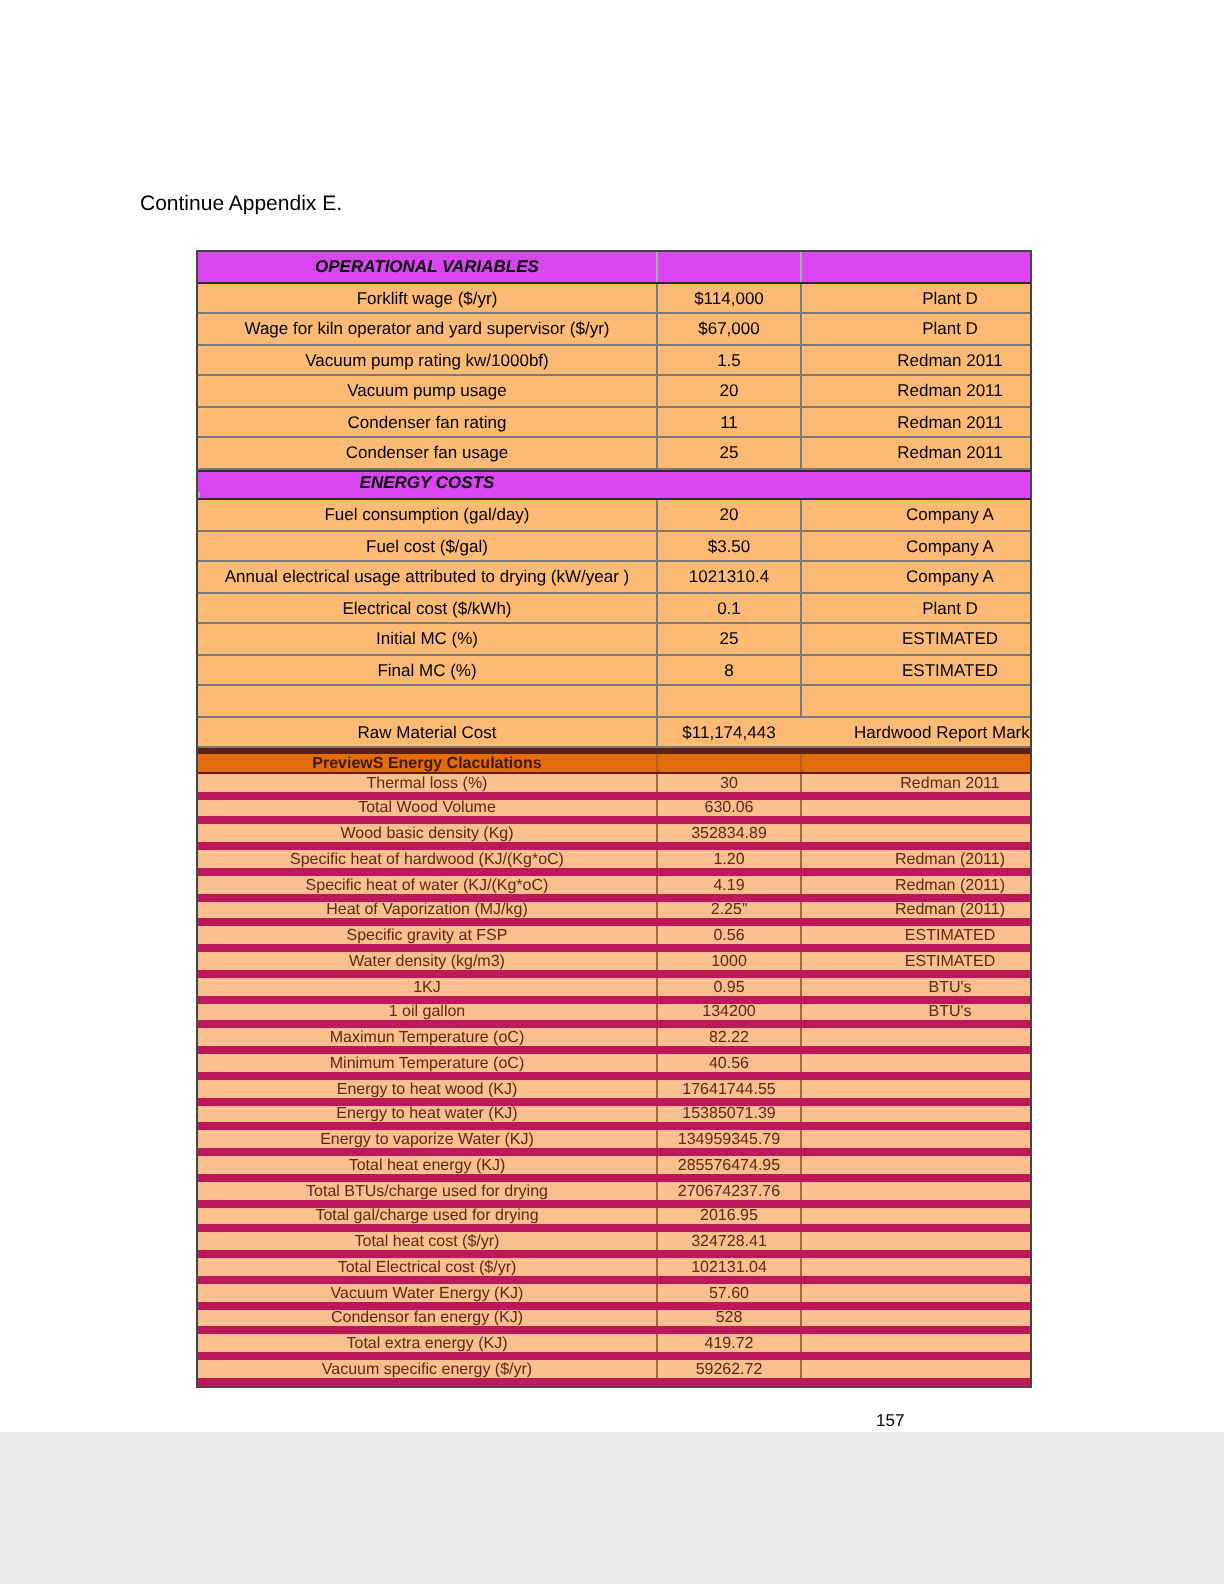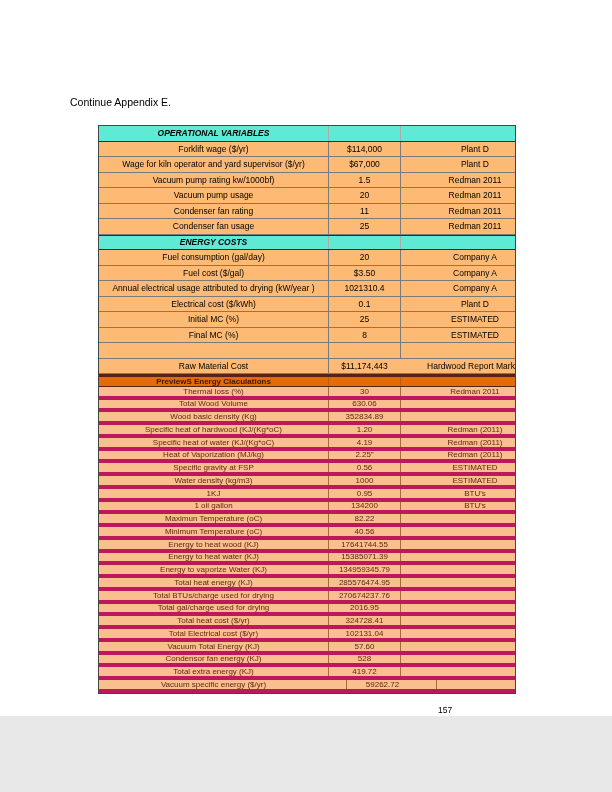--- a/index.html
+++ b/index.html
@@ -20,29 +20,29 @@
     position:absolute;left:98px;top:125px;width:418px;
     border:1.4px solid #454545;
     box-sizing:border-box;
     background:#fff;
   }
   .row{
     display:flex;box-sizing:border-box;align-items:stretch;
     border-bottom:1px solid #7a7a7a;
     background:#fdba74;
   }
-  .row:last-child{border-bottom:none;gap:18px;}
+  .row:last-child{border-bottom:none;}
   .row.white,.row.gray{height:15.5px;font-size:8.5px;}
   .row.orange,.row.orange_header{height:12.76px;font-size:8px;}
   .row.gray{
-    background:#5eead4;
+    background:#d946ef;
     font-weight:bold;font-style:italic;
     border-bottom:1.6px solid #2e2e2e;
   }
-  .row.gray:not(:first-child){border-top:1.2px solid #2e2e2e;}
+  .row.gray:not(:first-child){border-top:1.2px solid #2e2e2e;flex-direction:column;}
   .row.orange{
     background:#FABF8F;color:#5E2714;
     border-bottom:4px solid #be185d;
   }
   .row.orange_header{
     background:#E26B0A;color:#401708;
     font-weight:bold;
     border-top:3px solid #5C2016;
     border-bottom:1.4px solid #5C2016;
   }
@@ -251,21 +251,21 @@
         <div class="cell c1">Total heat cost ($/yr)</div>
         <div class="cell c2">324728.41</div>
         <div class="cell c3"></div>
       </div>
       <div class="row orange">
         <div class="cell c1">Total Electrical cost ($/yr)</div>
         <div class="cell c2">102131.04</div>
         <div class="cell c3"></div>
       </div>
       <div class="row orange">
-        <div class="cell c1">Vacuum Total Energy (KJ)</div>
+        <div class="cell c1">Vacuum Water Energy (KJ)</div>
         <div class="cell c2">57.60</div>
         <div class="cell c3"></div>
       </div>
       <div class="row orange">
         <div class="cell c1">Condensor fan energy (KJ)</div>
         <div class="cell c2">528</div>
         <div class="cell c3"></div>
       </div>
       <div class="row orange">
         <div class="cell c1">Total extra energy (KJ)</div>

